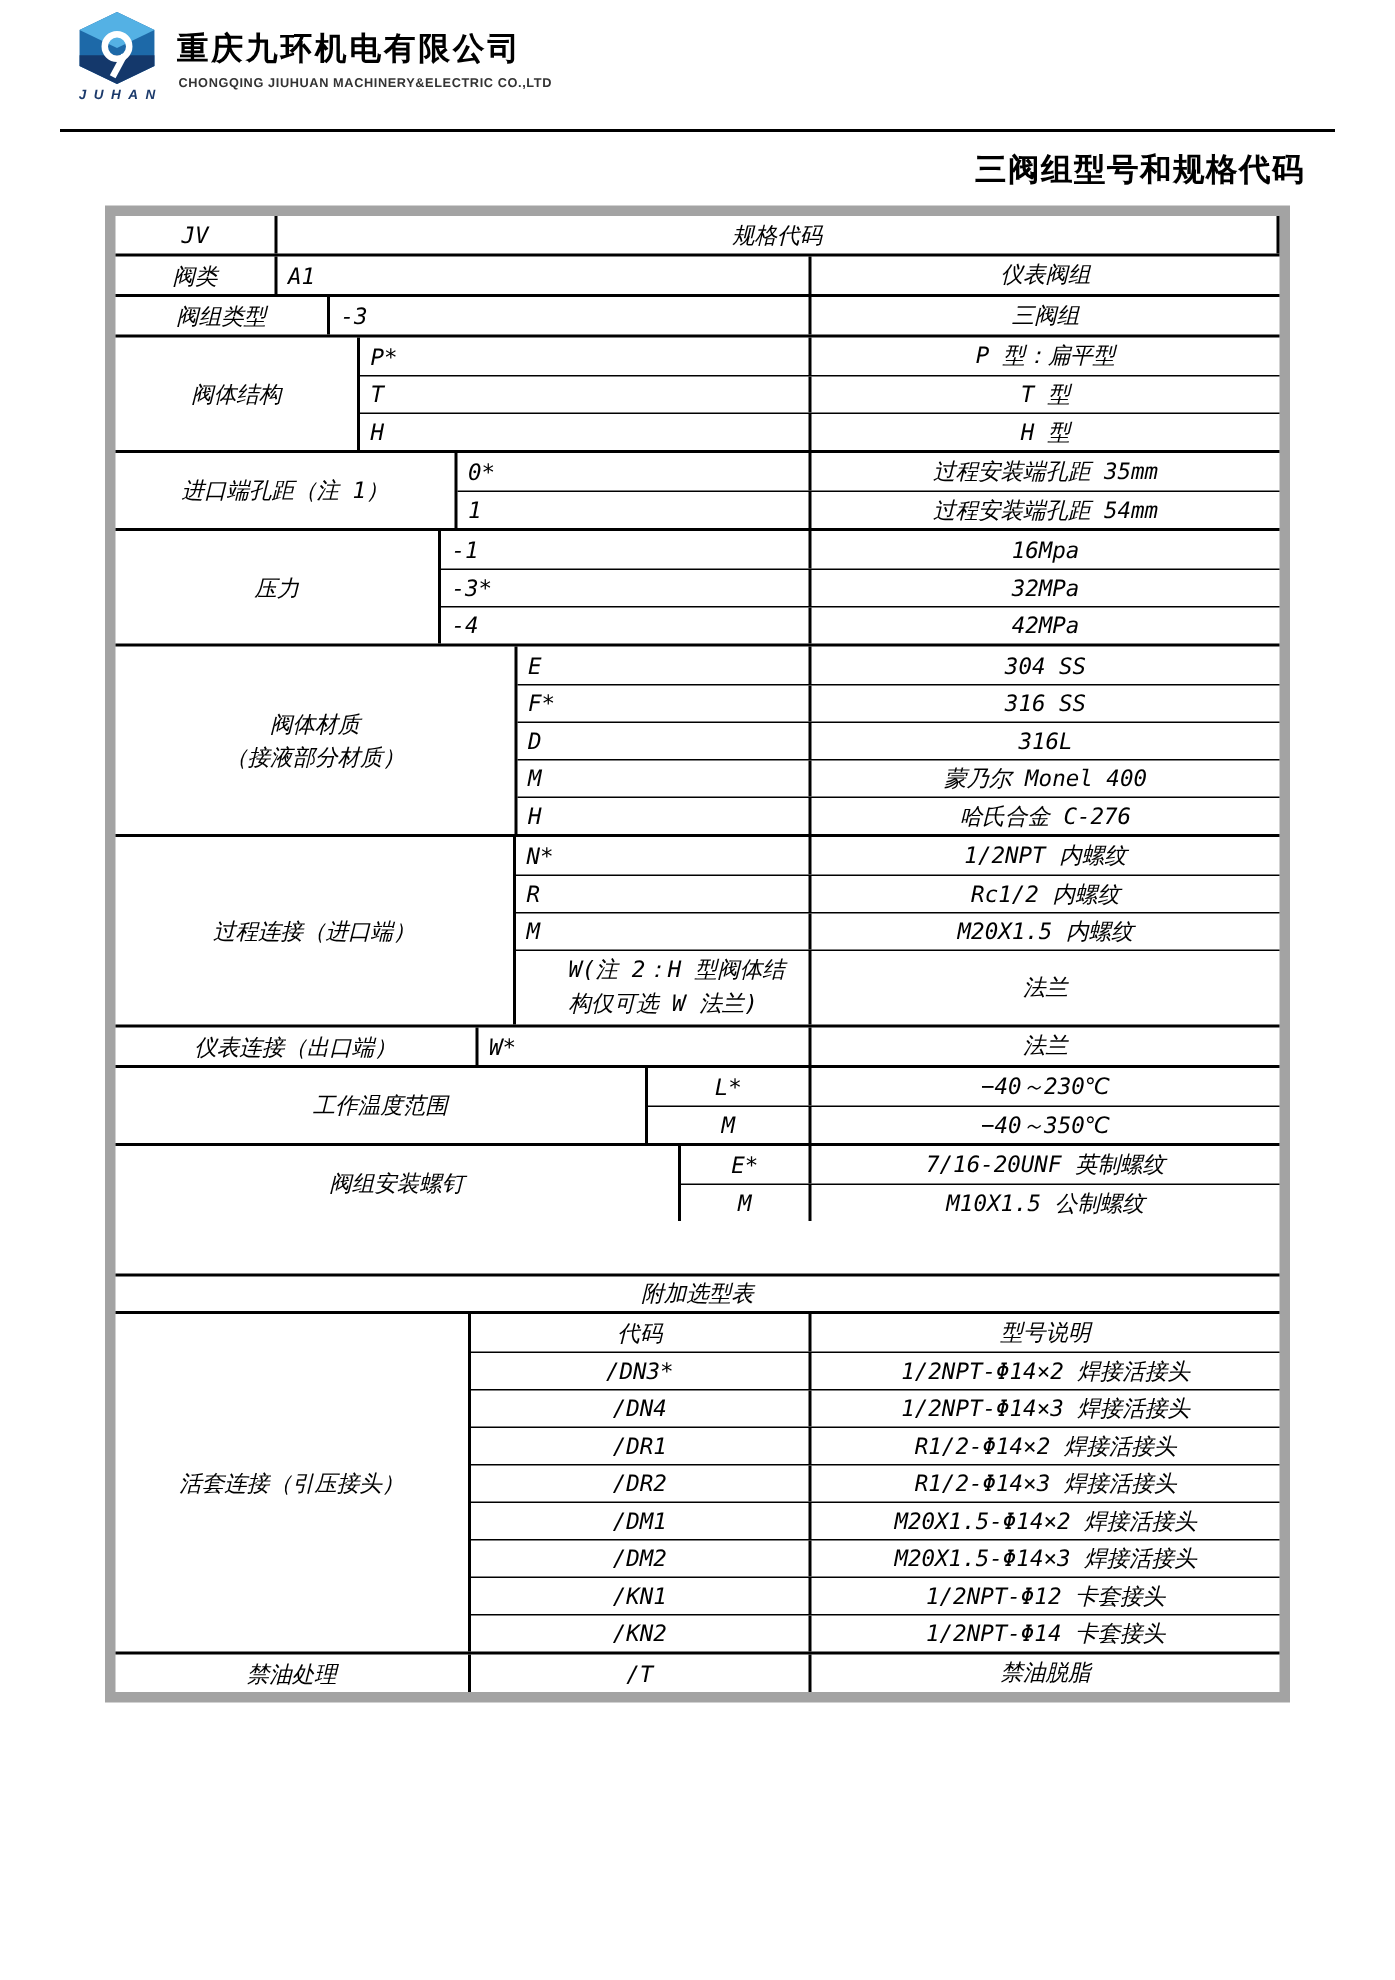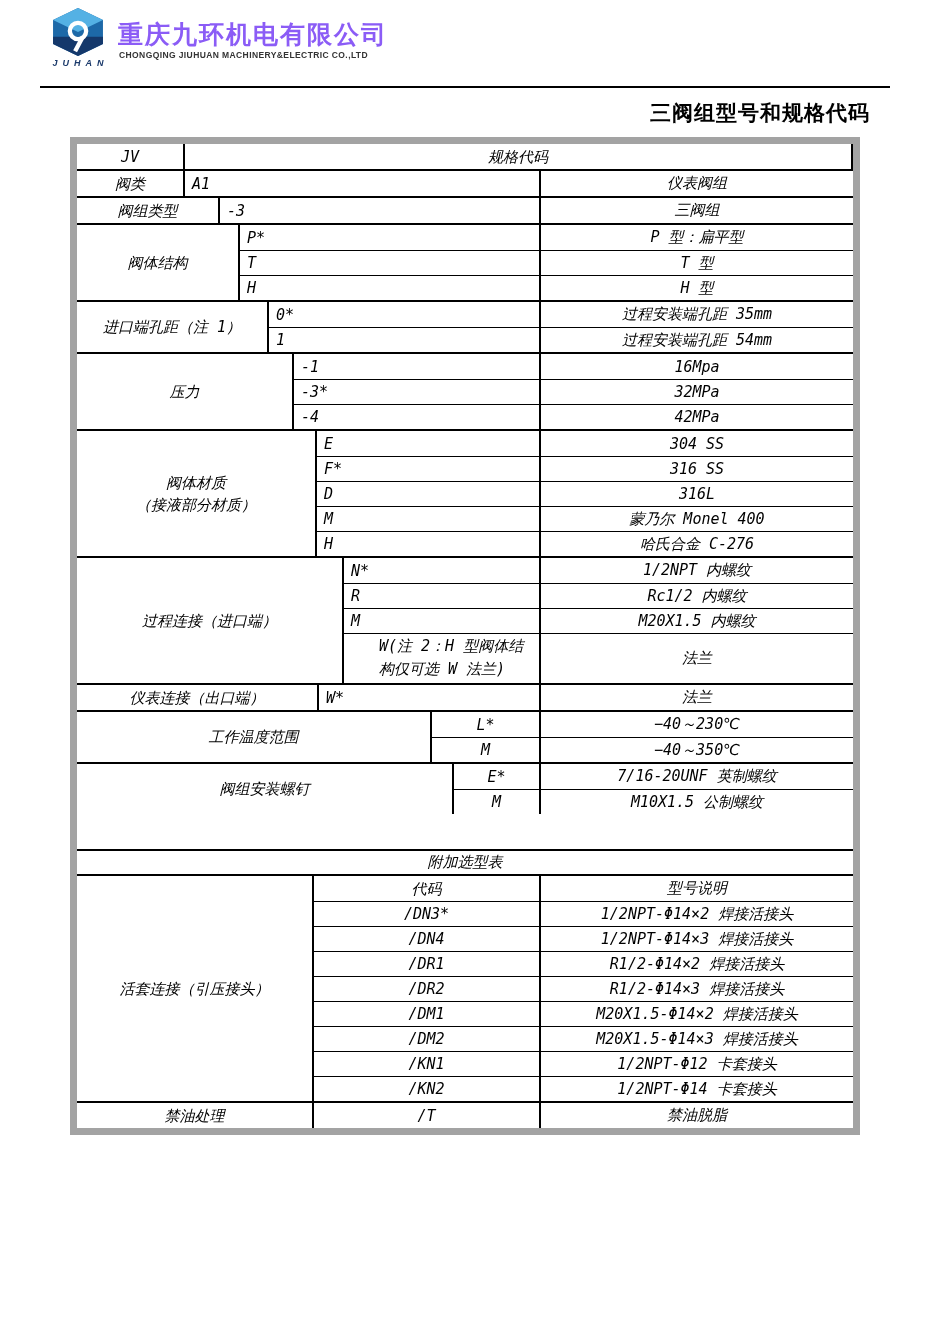--- a/index.html
+++ b/index.html
@@ -7,22 +7,22 @@
   body {
     width:930px; height:1320px; position:relative;
     font-family:"DejaVu Sans Mono","DejaVu Sans",sans-serif;
     color:#000;
   }
   
   .logo-block { position:absolute; left:46px; top:8px; width:64px; text-align:center; }
   .logo-mark { width:56px; height:48px; display:block; margin:0 auto; }
   .logo-word { font-family:"Liberation Sans",sans-serif; font-size:9px; font-weight:bold;
                letter-spacing:5px; color:#1b3a6b; margin-top:2px; padding-left:5px;font-style:italic; }
-  .company-cn { position:absolute; left:118px; top:18px; font-size:25px; font-weight:bold;
-                letter-spacing:2px; color:#8b5cf6; font-family:"DejaVu Sans",sans-serif; }
+  .company-cn { position:absolute; left:118px; top:18px; font-size:21px; font-weight:bold;
+                letter-spacing:2px; color:#000000; font-family:"DejaVu Sans",sans-serif; }
   .company-en { position:absolute; left:119px; top:50px; font-size:8.5px; font-weight:bold;
                 letter-spacing:0.4px; color:#333; font-family:"Liberation Sans",sans-serif; }
   .header-rule { position:absolute; left:40px; top:86px; width:850px; height:2px; background:#000; }
   
   .doc-title { position:absolute; left:0; top:99px; width:870px; text-align:right;
                font-size:21px; font-weight:bold; letter-spacing:1px;
                font-family:"DejaVu Sans",sans-serif; }
   
   .tbl { position:absolute; left:70px; top:137px; width:790px;
          border:7px solid #a3a3a3; font-size:15px;font-style:italic; }
@@ -35,22 +35,22 @@
   .row + .row { border-top:1px solid #000; }
   .row.tall { height:50px;padding-left:28px; }
   .code { flex:1; display:flex; align-items:center; padding-left:7px;
           border-right:2px solid #000; line-height:22px; }
   .code.cc { justify-content:center; padding-left:0; }
   .code.wrap { white-space:normal; line-height:23px; padding-top:1px; padding-right:4px;
                display:block; }
   .desc { width:312px; flex-shrink:0; display:flex; align-items:center; justify-content:center;
           text-align:center; }
   
-  .lw108{width:108px}.lw143{width:143px}.lw163{width:163px}.lw192{width:192px}
-  .lw217{width:217px}.lw240{width:240px}.lw267{width:267px}.lw302{width:242px}
+  .lw108{width:108px}.lw143{width:143px}.lw163{width:163px}.lw192{width:228px}
+  .lw217{width:217px}.lw240{width:268px}.lw267{width:267px}.lw302{width:242px}
   .lw355{width:355px}.lw377{width:377px}.lw237{width:237px}
   
   .headrow .label, .headrow .code, .headrow .desc { font-weight:normal; }
   .headrow .code { justify-content:center; padding-left:0; }
   .banner { border-top:2px solid #000; height:25px; display:flex; align-items:center;
             justify-content:center;margin-top:35px; }
 </style>
 </head>
 <body>
 

